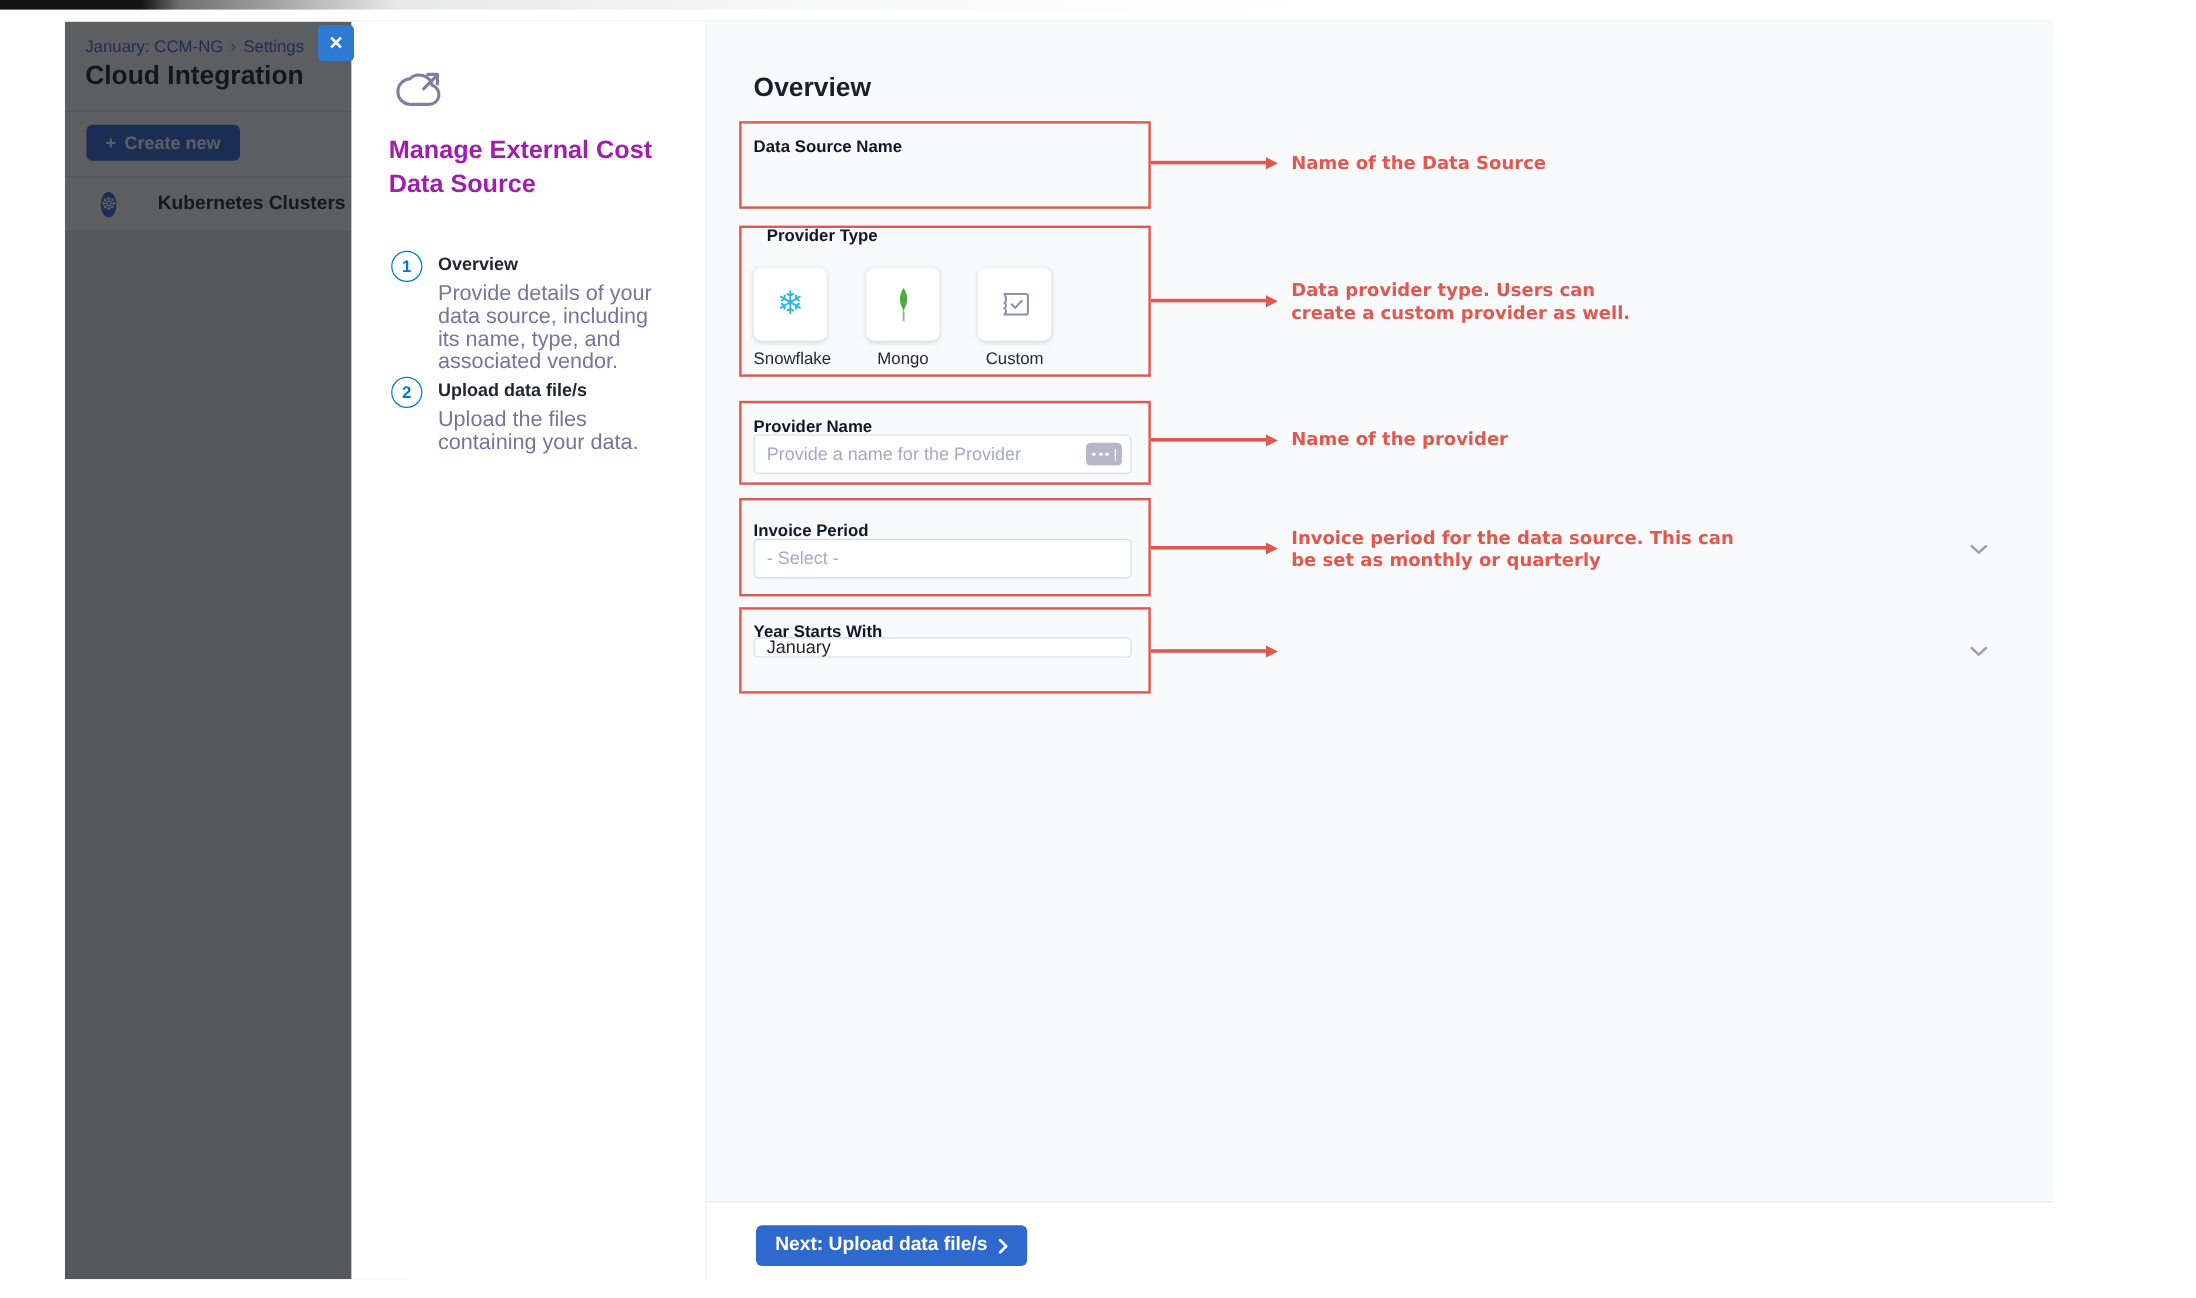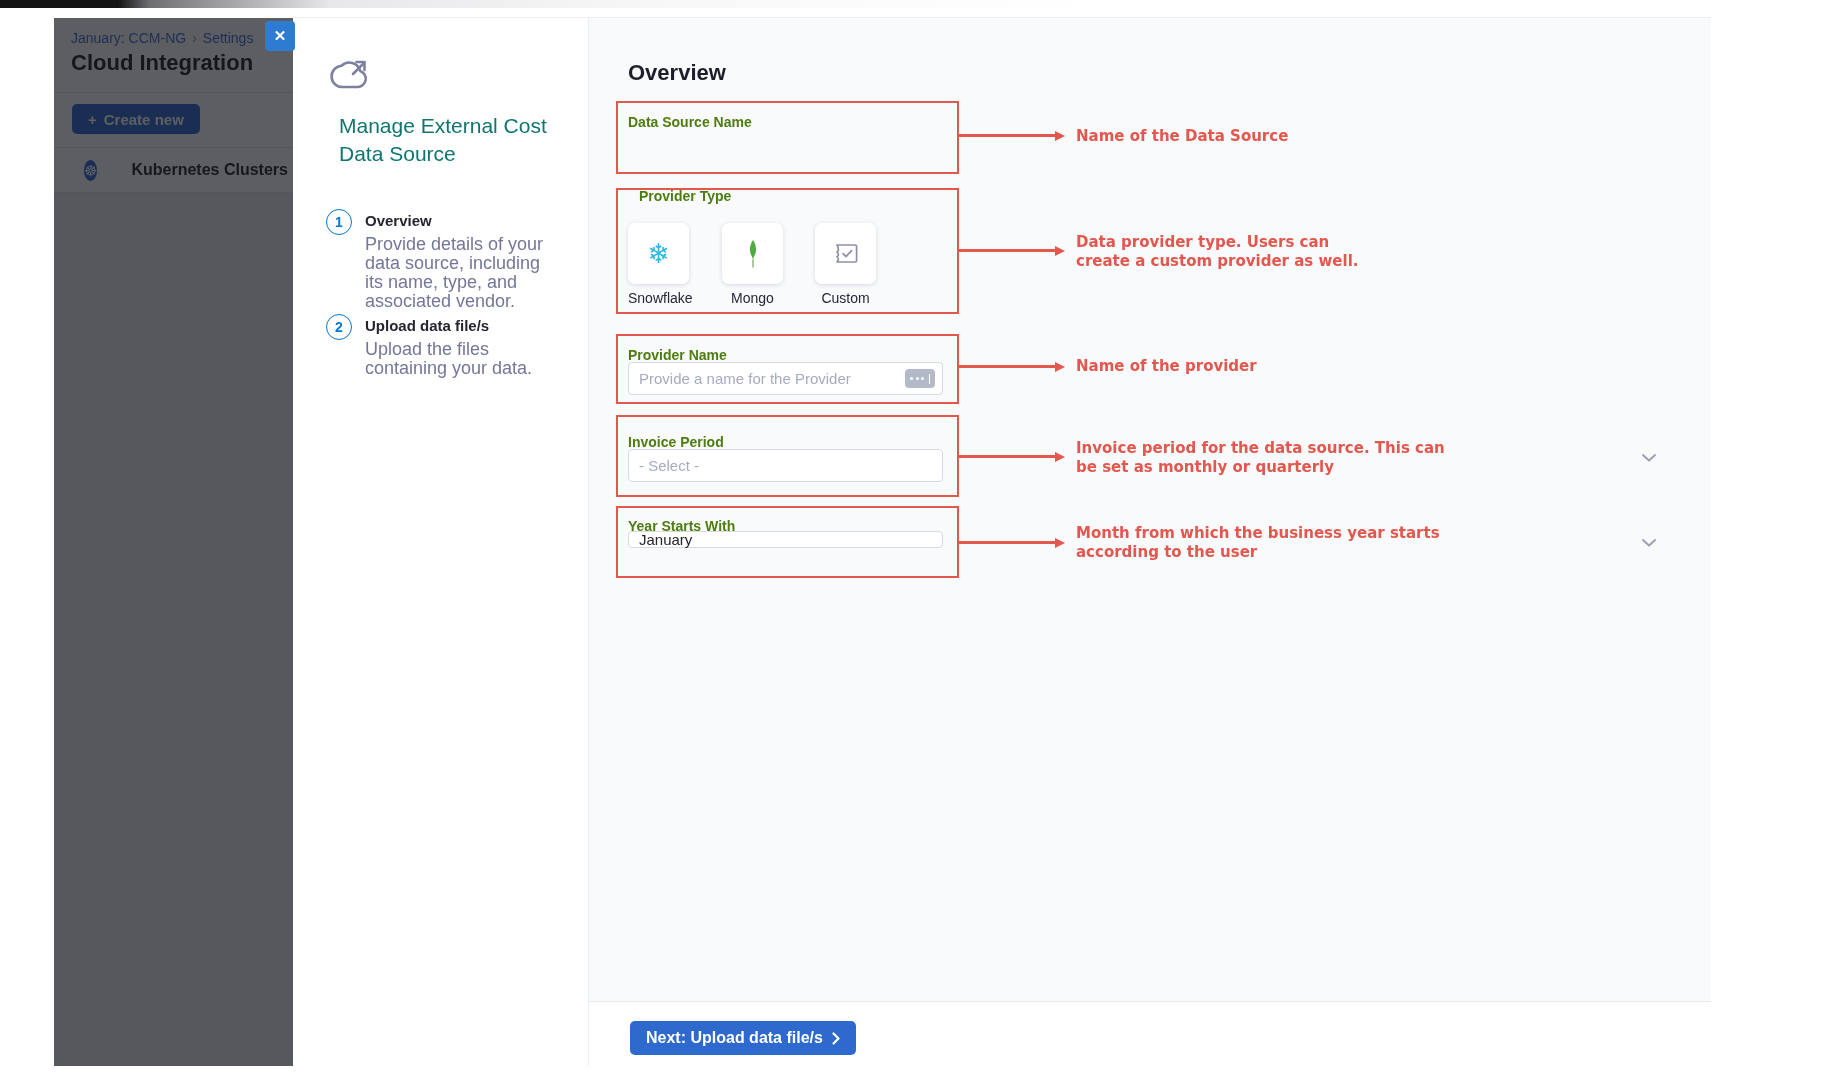--- a/index.html
+++ b/index.html
@@ -31,30 +31,30 @@
   .pp-overlay { position:absolute; inset:0; background:rgba(16,18,24,0.68); pointer-events:none; }
 
   
   .close-btn { position:absolute; left:265px; top:21px; width:30px; height:30px; border:none; border-radius:4px;
     background:#2e7bd2; color:#fff; font-size:15px; font-weight:700; cursor:pointer; z-index:40;
     display:flex; align-items:center; justify-content:center; font-family:"Liberation Sans", sans-serif; }
 
   
   .modal { position:absolute; left:293px; top:17px; width:1418px; height:1049px; background:#fff; border-top:1px solid #eceef2; }
   .wizard { position:absolute; left:0; top:0; width:296px; height:100%; background:#fff; border-right:1px solid #eceff3; }
-  .wiz-title { position:absolute; left:31px; top:94px; width:238px; font-size:21px; line-height:28px; font-weight:400; color:#0f766e;margin-left:15px; }
+  .wiz-title { position:absolute; left:31px; top:94px; width:238px; font-size:21px; line-height:28px; font-weight:700; color:#a21caf; }
   .step-circle { position:absolute; left:33px; width:26px; height:26px; border:1.6px solid #0278d5; border-radius:50%;
     color:#0278d5; font-size:14px; font-weight:600; display:flex; align-items:center; justify-content:center; cursor:pointer; }
   .step-label { position:absolute; left:72px; font-size:15px; font-weight:700; color:#24252f; cursor:pointer; white-space:nowrap; }
   .step-desc { position:absolute; left:72px; font-size:18px; line-height:19px; color:#74769a; }
 
   .main { position:absolute; left:296px; top:0; width:1122px; height:100%; background:#f9fafb; }
   .main-heading { position:absolute; left:39px; top:42px; font-size:22px; font-weight:700; color:#1d1e2b; }
 
-  .fld-label { position:absolute; left:39px; font-size:14px; font-weight:600; color:#4d7c0f; white-space:nowrap; }
+  .fld-label { position:absolute; left:39px; font-size:14px; font-weight:600; color:#0f172a; white-space:nowrap; }
   .inp { position:absolute; left:39px; width:315px; height:33px; border:1px solid #d8dae3; border-radius:4px; background:#fff;
     font-size:15px; color:#24252f; padding:0 10px; font-family:"Liberation Sans", sans-serif; }
   .inp::placeholder { color:#a6abc0; opacity:1; }
   .select-box { position:absolute; left:39px; width:315px; height:33px; border:1px solid #d8dae3; border-radius:4px; background:#fff;
     display:flex; align-items:center; padding:0 10px; font-size:15px; cursor:pointer; }
   .sel-placeholder { color:#a6abc0; }
   .sel-value { color:#24252f; }
 
   .card { position:absolute; width:61px; height:61px; top:205px; background:#fff; border-radius:7px;
     box-shadow:0 1px 4px rgba(40,45,80,.16); display:flex; align-items:center; justify-content:center; cursor:pointer; }
@@ -212,22 +212,20 @@
           <i class="al"></i>
           <i class="ah"></i>
         </div>
 
       <div class="ann" style="top:109px;">Name of the Data Source</div>
       <div class="ann" style="top:215px;">Data provider type. Users can
 create a custom provider as well.</div>
       <div class="ann" style="top:339px;">Name of the provider</div>
       <div class="ann" style="top:421px;">Invoice period for the data source. This can
 be set as monthly or quarterly</div>
-      <div class="ann" style="top:506px;">Month from which the business year starts
-according to the user</div>
 
       <svg class="sel-caret" style="left:1052px;top:435px;" width="16" height="10" viewBox="0 0 16 10">
         <polyline points="2,2 8,7.6 14,2" fill="none" stroke="#9ba0b4" stroke-width="2" stroke-linecap="round" stroke-linejoin="round"></polyline>
       </svg>
       <svg class="sel-caret" style="left:1052px;top:520px;" width="16" height="10" viewBox="0 0 16 10">
         <polyline points="2,2 8,7.6 14,2" fill="none" stroke="#9ba0b4" stroke-width="2" stroke-linecap="round" stroke-linejoin="round"></polyline>
       </svg>
 
       <div class="footer">
         <button class="next-btn">

